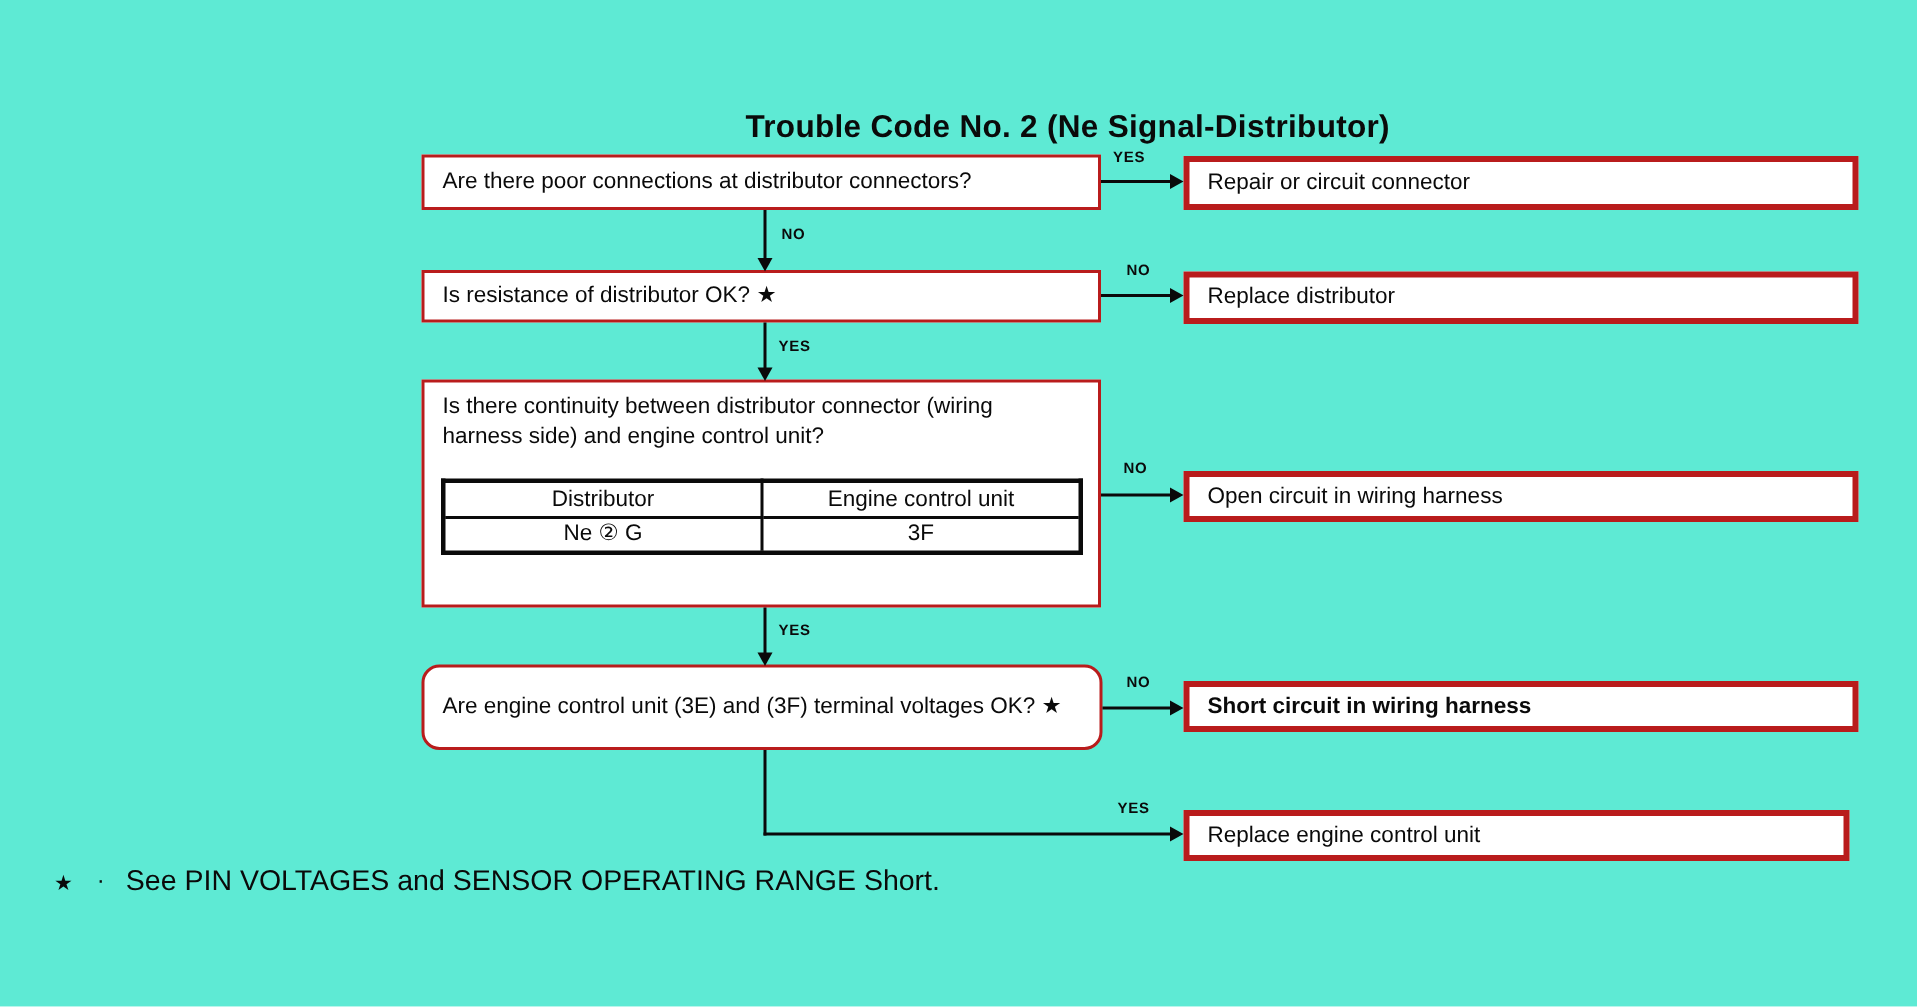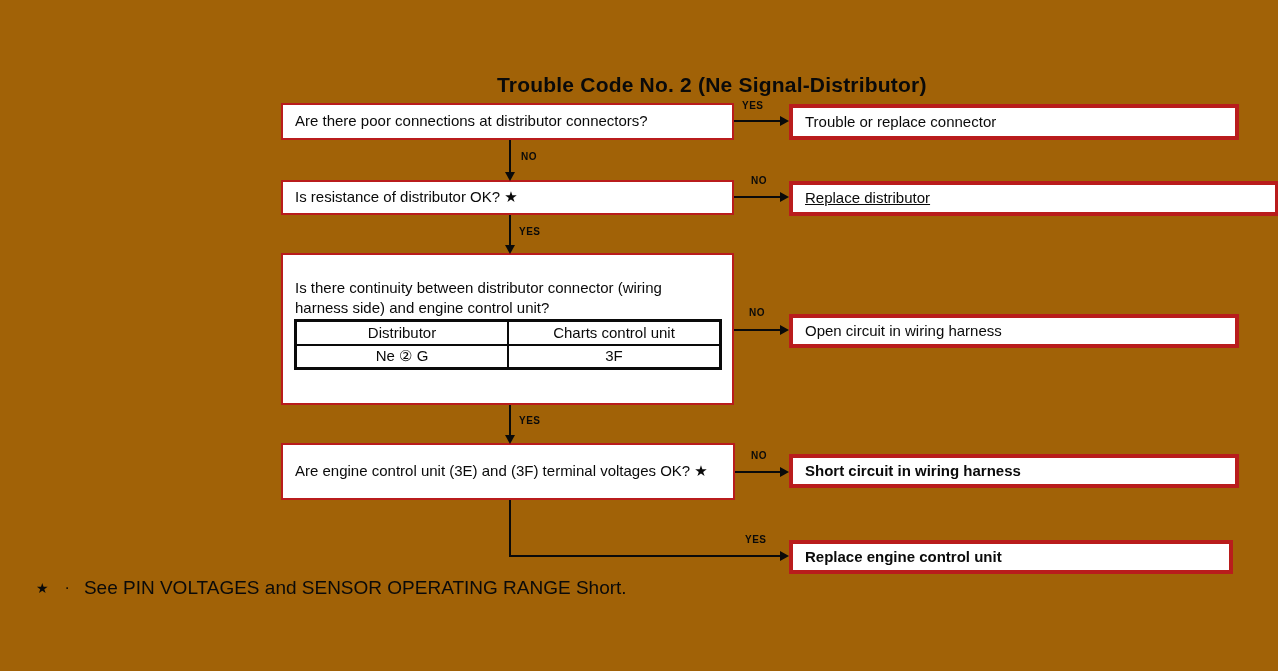--- a/index.html
+++ b/index.html
@@ -1,19 +1,19 @@
 <!DOCTYPE html>
 <html><head>
 <meta charset="utf-8">
 <style>
   html,body{margin:0;padding:0;background:#ffffff;}
   #page{
     position:relative;
     width:1278px;height:671px;
-    background:#a16207;
+    background:#5eead4;
     font-family:"Liberation Sans", sans-serif;
     color:#0a0a0a;
     overflow:hidden;
   }
   .title{
     position:absolute;
     font-size:21px;
     font-weight:bold;
     letter-spacing:0.2px;
     white-space:nowrap;
@@ -24,21 +24,21 @@
     background:#ffffff;
     font-size:15px;
     line-height:1.35;
     display:flex;
     align-items:center;
     box-sizing:border-box;
     padding:2px 12px;
   }
   .box.multi{
     align-items:flex-start;
-    padding-top:23px;
+    padding-top:6px;
   }
   .qbox{border-width:2.5px;}
   .edge-label{
     position:absolute;
     font-size:10px;
     font-weight:bold;
     letter-spacing:0.5px;
     white-space:nowrap;
   }
   .hline,.vline{position:absolute;background:#0a0a0a;}
@@ -98,47 +98,47 @@
   <div class="box qbox" style="left:281px;top:180px;width:453px;height:35px;">
     <span>Is resistance of distributor OK?  ★</span>
   </div>
 
   <div class="box qbox multi" style="left:281px;top:253px;width:453px;height:152px;">
     <span style="padding-right:6px;">Is there continuity between distributor connector (wiring harness side) and engine control unit?</span>
     <table class="ctable">
       <tbody>
           <tr>
         <th style="width:50%;">Distributor</th>
-        <th>Charts control unit</th>
+        <th>Engine control unit</th>
       </tr>
       <tr>
         <td>Ne ② G</td>
         <td>3F</td>
       </tr>
     </tbody>
       </table>
   </div>
 
-  <div class="box qbox" style="left:281px;top:443px;width:454px;height:57px;padding-right:20px;">
+  <div class="box qbox" style="left:281px;top:443px;width:454px;height:57px;padding-right:20px;border-radius:12px;">
     <span>Are engine control unit (3E) and (3F) terminal voltages OK?  ★</span>
   </div>
 
   <div class="box" style="left:789px;top:104px;width:450px;height:36px;">
-    <span>Trouble or replace connector</span>
+    <span>Repair or circuit connector</span>
   </div>
-  <div class="box" style="left:789px;top:181px;width:490px;height:35px;text-decoration:underline;">
+  <div class="box" style="left:789px;top:181px;width:450px;height:35px;">
     <span>Replace distributor</span>
   </div>
   <div class="box" style="left:789px;top:314px;width:450px;height:34px;">
     <span>Open circuit in wiring harness</span>
   </div>
   <div class="box" style="left:789px;top:454px;width:450px;height:34px;font-weight:bold;">
     <span>Short circuit in wiring harness</span>
   </div>
-  <div class="box" style="left:789px;top:540px;width:444px;height:34px;font-weight:bold;">
+  <div class="box" style="left:789px;top:540px;width:444px;height:34px;">
     <span>Replace engine control unit</span>
   </div>
 
   <div class="hline" style="left:734px;top:120px;width:48px;"></div>
   <div class="arr-right" style="left:780px;top:116px;"></div>
   <div class="edge-label" style="left:742px;top:100px;">YES</div>
 
   <div class="hline" style="left:734px;top:196px;width:48px;"></div>
   <div class="arr-right" style="left:780px;top:192px;"></div>
   <div class="edge-label" style="left:751px;top:175px;">NO</div>

